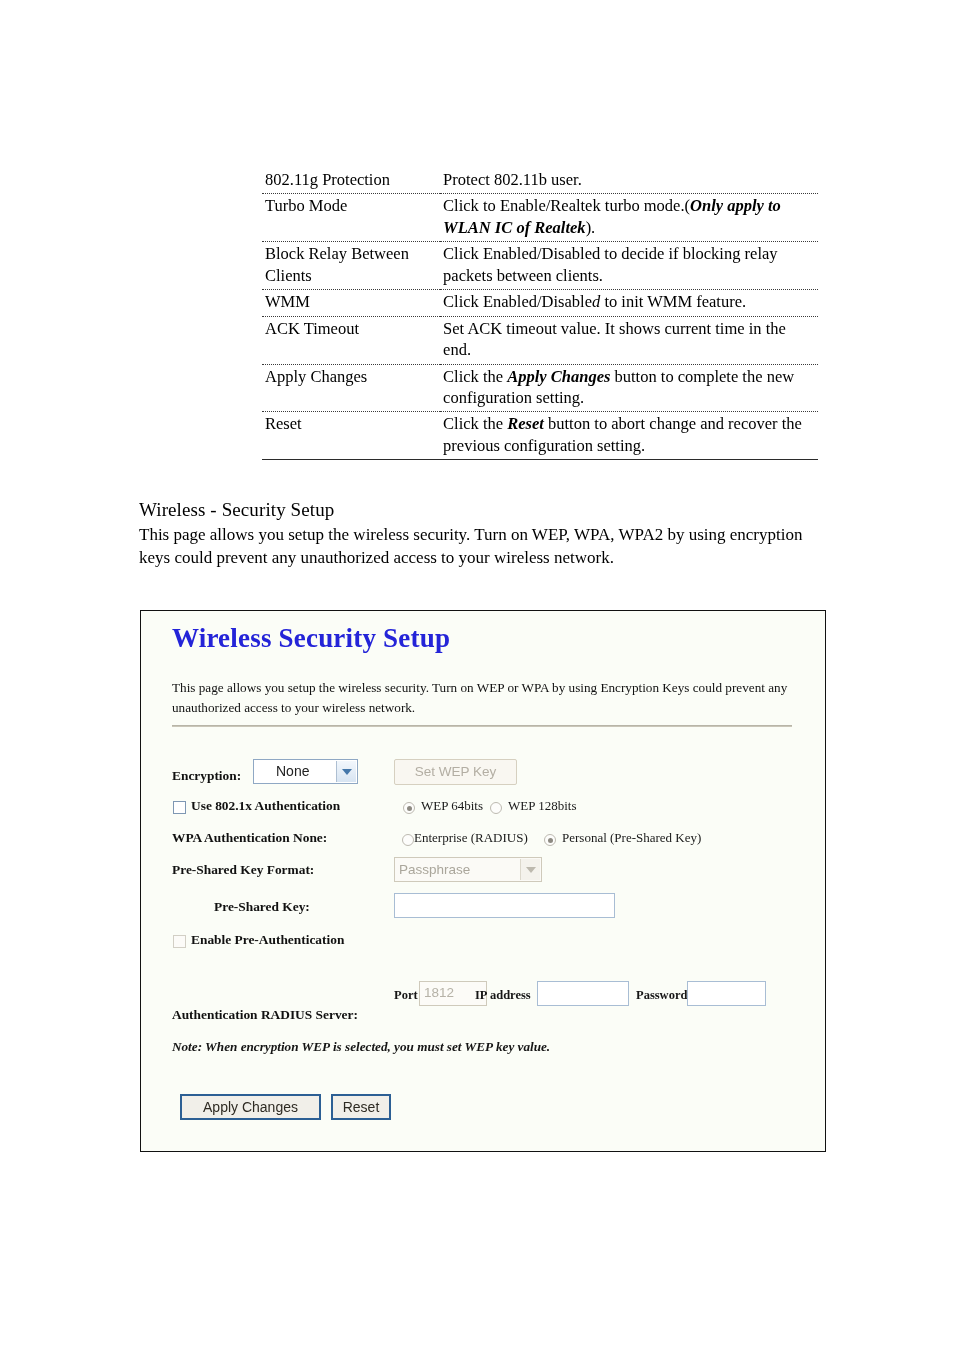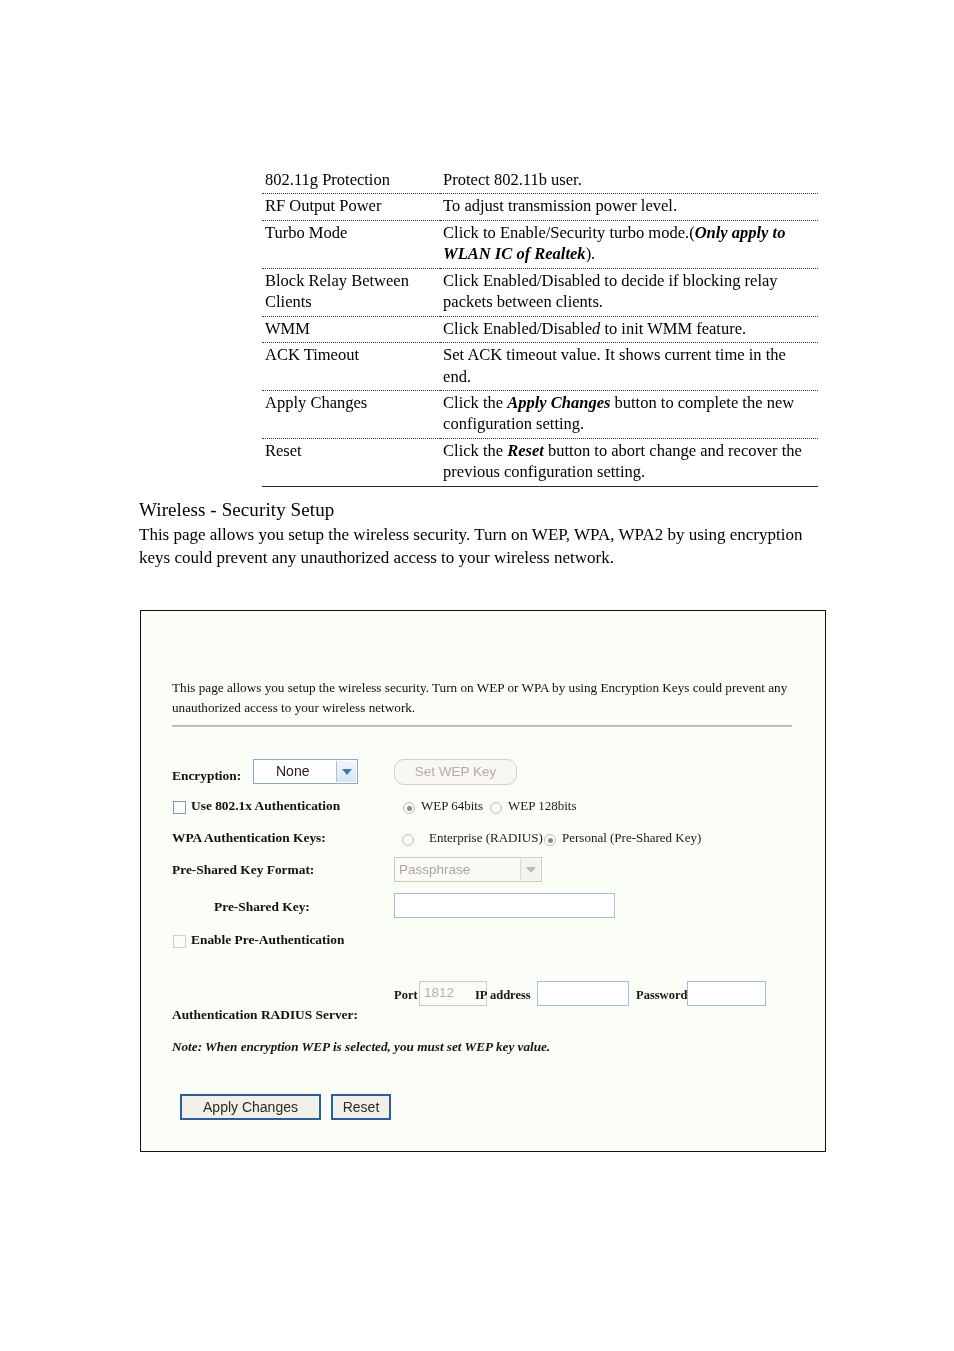--- a/index.html
+++ b/index.html
@@ -161,21 +161,21 @@
     border-top-color: #bdb9ae;
   }
 
   
   .btn-dis {
     position: absolute;
     width: 123px;
     height: 26px;
     border: 1px solid #d6d0c0;
     background: #f9f7f1;
-    border-radius: 10px;
+    border-radius: 2px;
     box-sizing: border-box;
     font-family: "Liberation Sans", sans-serif;
     font-size: 13.5px;
     color: #b3aea3;
     text-align: center;
     line-height: 24px;
   }
 
   
   .cbox {
@@ -272,26 +272,22 @@
 </head>
 <body>
 
 <table class="ref-table">
   <tbody>
       <tr>
         <td class="c1">802.11g Protection</td>
         <td class="c2"><span>Protect 802.11b user.</span></td>
       </tr>
       <tr>
-        <td class="c1">RF Output Power</td>
-        <td class="c2"><span>To adjust transmission power level.</span></td>
-      </tr>
-      <tr>
         <td class="c1">Turbo Mode</td>
-        <td class="c2"><span>Click to Enable/Security turbo mode.(</span><b class="bi">Only apply to WLAN IC of Realtek</b><span>).</span></td>
+        <td class="c2"><span>Click to Enable/Realtek turbo mode.(</span><b class="bi">Only apply to WLAN IC of Realtek</b><span>).</span></td>
       </tr>
       <tr>
         <td class="c1">Block Relay Between Clients</td>
         <td class="c2"><span>Click Enabled/Disabled to decide if blocking relay packets between clients.</span></td>
       </tr>
       <tr>
         <td class="c1">WMM</td>
         <td class="c2"><span>Click Enabled/Disable</span><i class="ital">d</i><span> to init WMM feature.</span></td>
       </tr>
       <tr>
@@ -307,41 +303,42 @@
         <td class="c2"><span>Click the </span><b class="bi">Reset</b><span> button to abort change and recover the previous configuration setting.</span></td>
       </tr>
     </tbody>
 </table>
 
 <div class="sec-heading">Wireless - Security Setup</div>
 <div class="sec-intro">This page allows you setup the wireless security. Turn on WEP, WPA, WPA2 by using encryption keys could prevent any unauthorized access to your wireless network.</div>
 
 <div class="shot">
 
+  <div class="shot-title">Wireless Security Setup</div>
   <div class="shot-desc">This page allows you setup the wireless security. Turn on WEP or WPA by using Encryption Keys could prevent any unauthorized access to your wireless network.</div>
   <div class="shot-hr"></div>
 
   <div class="flabel" style="left:31px; top:157px;">Encryption:</div>
   <div class="sel" style="left:112px; top:148px;padding-left:22px;">
     <span>None</span>
     <span class="arrow-box"></span>
   </div>
   <div class="btn-dis" style="left:253px; top:148px;">Set WEP Key</div>
 
   <div class="cbox on" style="left:32px; top:190px;"></div>
   <div class="flabel" style="left:50px; top:187px;">Use 802.1x Authentication</div>
 
   <div class="radio checked" style="left:262px; top:191px;"></div>
   <div class="rlabel" style="left:280px; top:187px;">WEP 64bits</div>
   <div class="radio" style="left:349px; top:191px;"></div>
   <div class="rlabel" style="left:367px; top:187px;">WEP 128bits</div>
 
-  <div class="flabel" style="left:31px; top:219px;">WPA Authentication Keys:</div>
+  <div class="flabel" style="left:31px; top:219px;">WPA Authentication None:</div>
   <div class="radio" style="left:261px; top:223px;"></div>
-  <div class="rlabel" style="left:288px; top:219px;">Enterprise (RADIUS)</div>
+  <div class="rlabel" style="left:273px; top:219px;">Enterprise (RADIUS)</div>
   <div class="radio checked" style="left:403px; top:223px;"></div>
   <div class="rlabel" style="left:421px; top:219px;">Personal (Pre-Shared Key)</div>
 
   <div class="flabel" style="left:31px; top:251px;">Pre-Shared Key Format:</div>
   <div class="sel dis" style="left:253px; top:246px;">
     <span>Passphrase</span>
     <span class="arrow-box"></span>
   </div>
 
   <div class="flabel" style="left:31px; top:288px;margin-left:42px;">Pre-Shared Key:</div>

